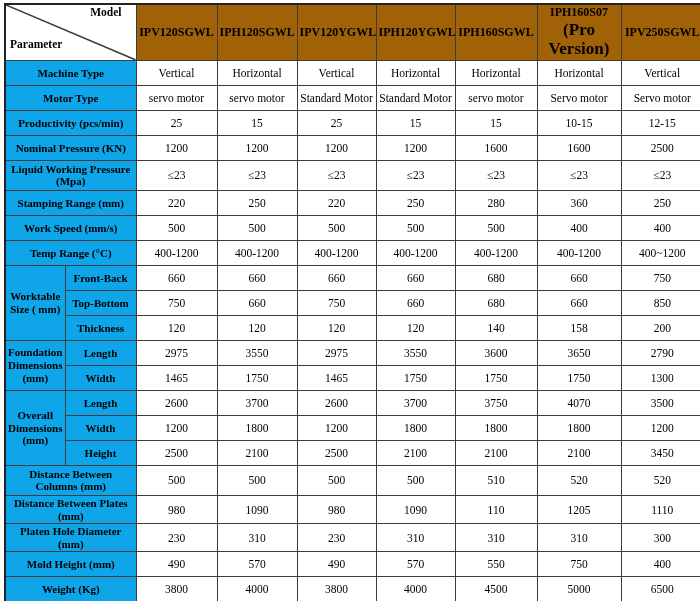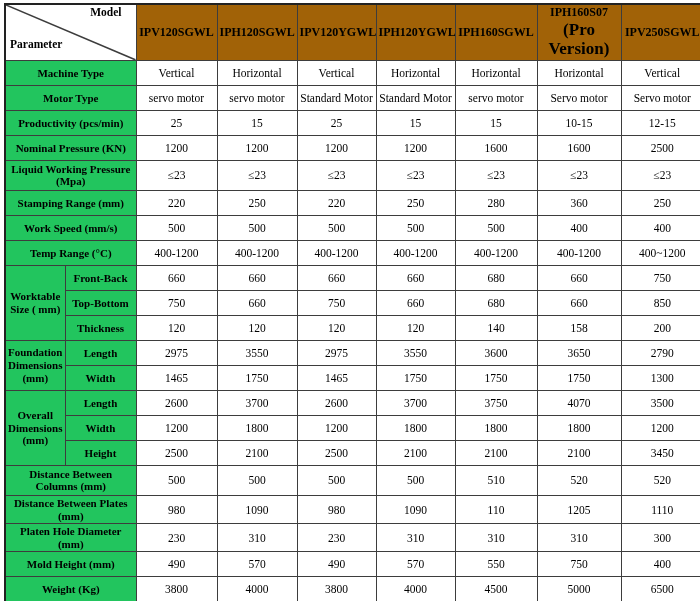--- a/index.html
+++ b/index.html
@@ -48,21 +48,21 @@
     padding: 0;
     font-weight: bold;
     font-size: 11.5px;
   }
   .corner-inner { position: absolute; inset: 0; }
   .corner-inner svg { position: absolute; inset: 0; width: 100%; height: 100%; }
   .corner-model { position: absolute; top: 1px; right: 14px; }
   .corner-parameter { position: absolute; bottom: 10px; left: 4px; }
   
   th.param-cell, th.group-cell, th.sub-cell {
-    background: #22c55e;
+    background: #0ea5e9;
     font-weight: bold;
     font-size: 11px;
     line-height: 1.15;
     color: #000;
     margin-left: 10px;
   }
   td.value-cell {
     font-weight: normal;
     font-size: 11.5px;
     color: #000;

